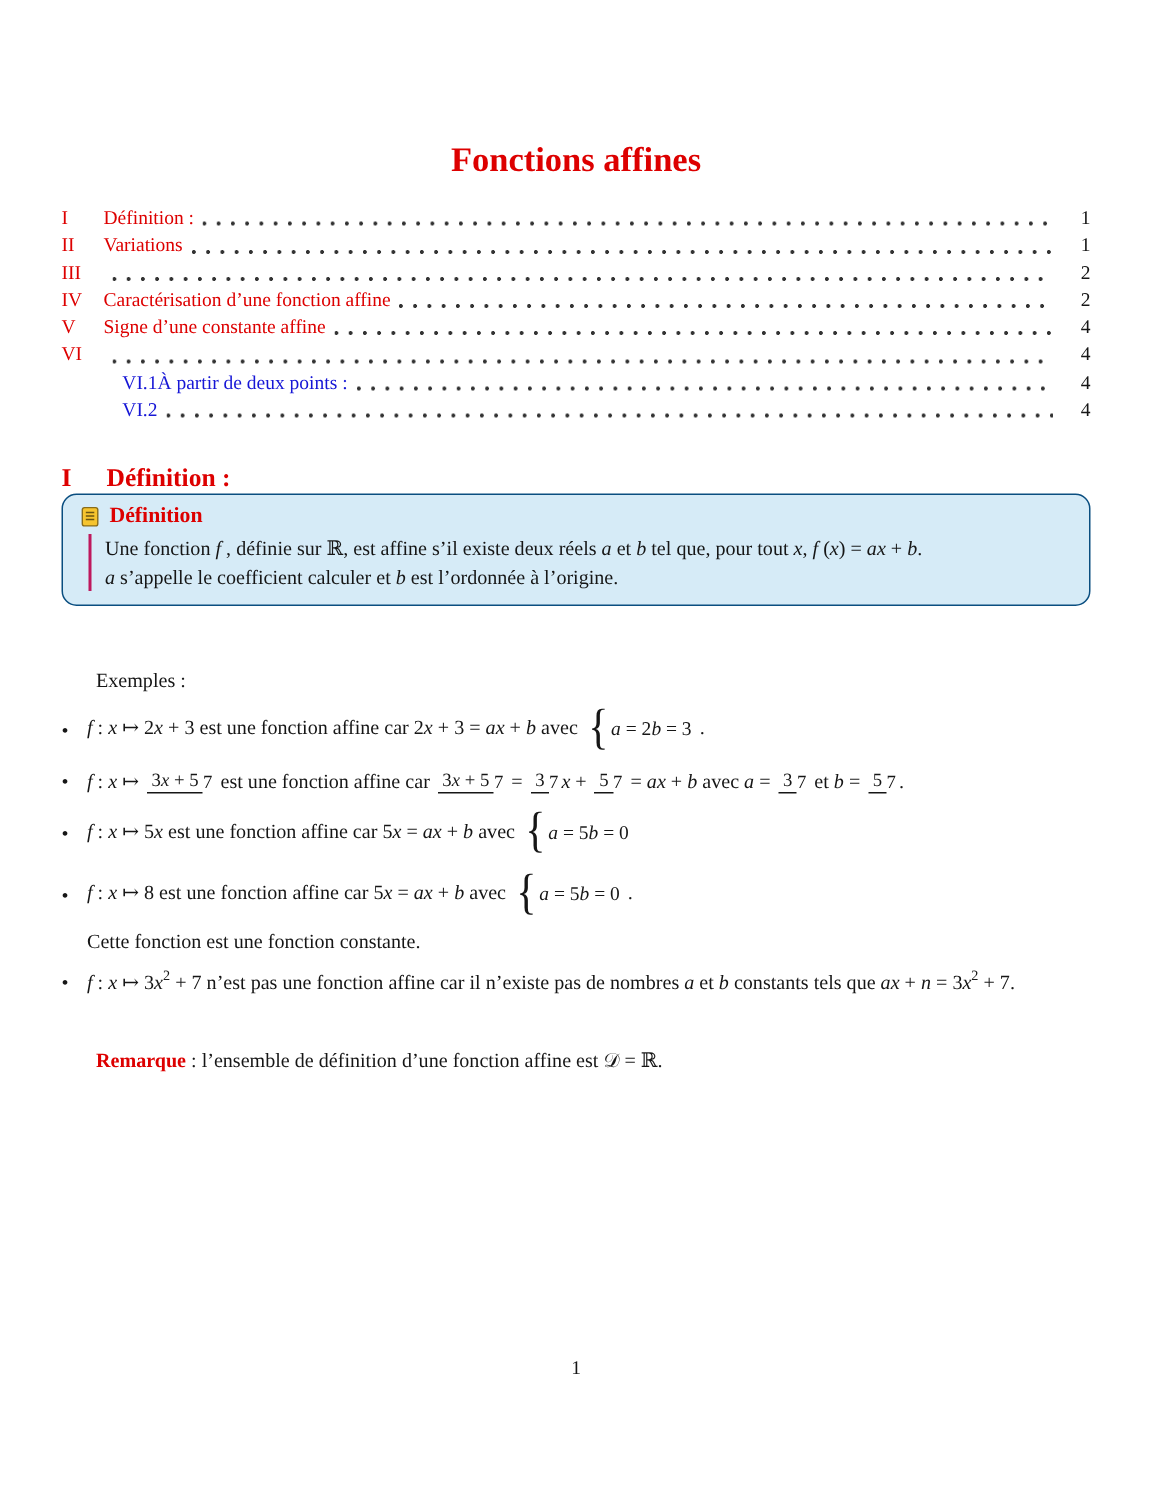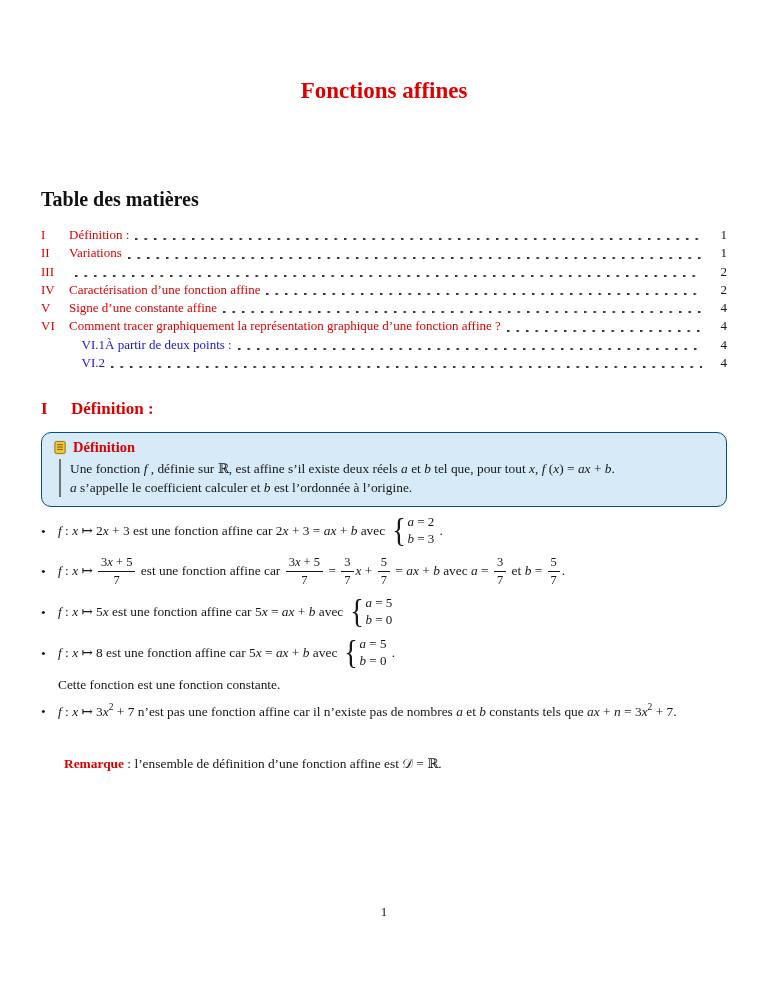--- a/index.html
+++ b/index.html
@@ -1,78 +1,77 @@
 <!DOCTYPE html>
 <html lang="fr" style="--red: #dd0000; --blue: #1616d6; --boxbg: #d6ebf7; --boxborder: #0a4e80;"><head>
 <meta charset="utf-8">
 <style>
   *{box-sizing:border-box;}
   html,body{margin:0;padding:0;}
   body{width:768px;height:994px;background:#ffffff;color:#161616;
        font-family:"Liberation Serif","DejaVu Serif","DejaVu Sans",serif;}
   .page{position:relative;width:768px;height:994px;padding:78px 41px 0 41px;overflow:hidden;}
 
-  .doc-title{margin:0;text-align:center;font-size:23px;font-weight:bold;color:var(--red);}
+  .doc-title{margin:16px;text-align:center;font-size:23px;font-weight:bold;color:var(--red);}
 
   .toc-heading{margin:84px 0 0 0;font-size:20px;font-weight:bold;color:#111;}
   .toc{margin-top:15px;}
   .toc-entry{display:flex;align-items:baseline;font-size:13px;line-height:18.3px;color:var(--red);cursor:pointer;}
   .toc-entry.sub{color:var(--blue);padding-left:28px;}
   .toc-num{flex:0 0 28px;}
   .toc-entry.sub .toc-num{flex:0 0 36px;text-align:right;}
   .toc-label{white-space:nowrap;}
   .leader{flex:1;height:4px;align-self:flex-end;margin:0 5px 3px 6px;
           background-image:radial-gradient(circle at 1.2px 2px,#333 1.1px,transparent 1.5px);
           background-size:9.5px 4px;background-repeat:repeat-x;}
   .toc-page{flex:0 0 20px;text-align:right;color:#161616;}
 
   .section-heading{margin:27px 0 0 0;font-size:17px;font-weight:bold;color:var(--red);}
   .sec-num{display:inline-block;width:30px;}
 
-  .def-box{margin-top:13px;border:1.6px solid var(--boxborder);background:var(--boxbg);
+  .def-box{border:1.6px solid var(--boxborder);background:var(--boxbg);
            border-radius:10px;padding:6px 14px 9px 11px;}
   .def-head{display:flex;align-items:center;gap:5px;}
   .def-icon{display:inline-flex;}
   .def-label{color:var(--red);font-weight:bold;font-size:14.5px;}
-  .def-body{margin:3px 0 0 6px;border-left:2px solid #737373;padding-left:9px;
+  .def-body{margin:3px 0 0 6px;border-left:2px solid #be185d;padding-left:9px;
             font-size:13.4px;line-height:19px;}
   .def-body p{margin:0;}
 
   .examples{margin:42px 0 0 23px;font-size:13.4px;}
   .bullets{margin-top:8px;}
   .bullet{display:flex;align-items:center;margin-top:8px;}
   .bullet.top{align-items:flex-start;}
   .bullet-marker{flex:0 0 17px;font-size:13.4px;}
   .bullet.top .bullet-marker{line-height:20px;}
   .bullet-content{flex:1;margin:0;font-size:13.4px;line-height:20px;}
   .note{margin:5px 0 0 17px;font-size:13.4px;line-height:19px;}
 
   .remarque{margin:32px 0 0 23px;font-size:13.4px;line-height:19.5px;}
   .remarque-label{color:var(--red);font-weight:bold;}
 
   .page-number{position:absolute;left:0;right:0;bottom:74px;text-align:center;font-size:13px;color:#161616;}
 
   .it{font-style:italic;}
   .sup{font-size:9.5px;vertical-align:6px;line-height:0;}
-  .frac{display:inline-flex;flex-direction:column;align-items:stretch;text-align:center;
+  .frac{display:inline-flex;flex-direction:row;align-items:stretch;text-align:center;
         vertical-align:middle;font-size:12.5px;line-height:1.15;margin:0 2px;transform:translateY(-1px);}
   .frac .num{display:block;padding:0 3px 1px;border-bottom:1px solid #161616;}
   .frac .den{display:block;padding-top:1px;}
   .cases{display:inline-flex;align-items:center;vertical-align:middle;margin:0 2px;transform:translateY(-1px);}
   .cases .brace{font-size:33px;line-height:1;margin-right:1px;transform:scaleX(0.85);}
-  .cases-col{display:inline-flex;flex-direction:column;font-size:13px;line-height:16.5px;}
+  .cases-col{display:inline-flex;flex-direction:row;font-size:13px;line-height:16.5px;}
 </style>
 </head>
 <body>
 
 <div class="page">
 
   <h1 class="doc-title">Fonctions affines</h1>
 
-  <h2 class="toc-heading">Table des matières</h2>
 
   <nav class="toc">
     <div class="toc-entry">
       <span class="toc-num">I</span>
       <span class="toc-label">Définition :</span>
       <span class="leader"></span>
       <span class="toc-page">1</span>
     </div>
     <div class="toc-entry">
       <span class="toc-num">II</span>
@@ -92,21 +91,20 @@
       <span class="toc-page">2</span>
     </div>
     <div class="toc-entry">
       <span class="toc-num">V</span>
       <span class="toc-label">Signe d’une constante affine</span>
       <span class="leader"></span>
       <span class="toc-page">4</span>
     </div>
     <div class="toc-entry">
       <span class="toc-num">VI</span>
-      <span class="toc-label">Comment tracer graphiquement la représentation graphique d’une fonction affine ?</span>
       <span class="leader"></span>
       <span class="toc-page">4</span>
     </div>
     <div class="toc-entry sub">
       <span class="toc-num">VI.1</span>
       <span class="toc-label">À partir de deux points :</span>
       <span class="leader"></span>
       <span class="toc-page">4</span>
     </div>
     <div class="toc-entry sub">
@@ -131,20 +129,21 @@
         </svg>
       </span>
       <span class="def-label">Définition</span>
     </div>
     <div class="def-body">
       <p><span class="run">Une fonction </span><span class="run it">f</span><span class="run"> , définie sur ℝ, est affine s’il existe deux réels </span><span class="run it">a</span><span class="run"> et </span><span class="run it">b</span><span class="run"> tel que, pour tout </span><span class="run it">x</span><span class="run">, </span><span class="run it">f</span><span class="run"> (</span><span class="run it">x</span><span class="run">) = </span><span class="run it">ax</span><span class="run"> + </span><span class="run it">b</span><span class="run">.</span></p>
       <p><span class="run it">a</span><span class="run"> s’appelle le coefficient calculer et </span><span class="run it">b</span><span class="run"> est l’ordonnée à l’origine.</span></p>
     </div>
   </div>
 
+  <p class="examples">Exemples :</p>
 
   <div class="bullets">
 
     <div class="bullet">
       <span class="bullet-marker">•</span>
       <p class="bullet-content"><span class="run it">f</span><span class="run"> : </span><span class="run it">x</span><span class="run"> ↦ 2</span><span class="run it">x</span><span class="run"> + 3 est une fonction affine car 2</span><span class="run it">x</span><span class="run"> + 3 = </span><span class="run it">ax</span><span class="run"> + </span><span class="run it">b</span><span class="run"> avec </span><span class="cases">
             <span class="brace">{</span>
             <span class="cases-col">
               <span class="cases-row"><span class="run it">a</span><span class="run"> = 2</span></span>
               <span class="cases-row"><span class="run it">b</span><span class="run"> = 3</span></span>

